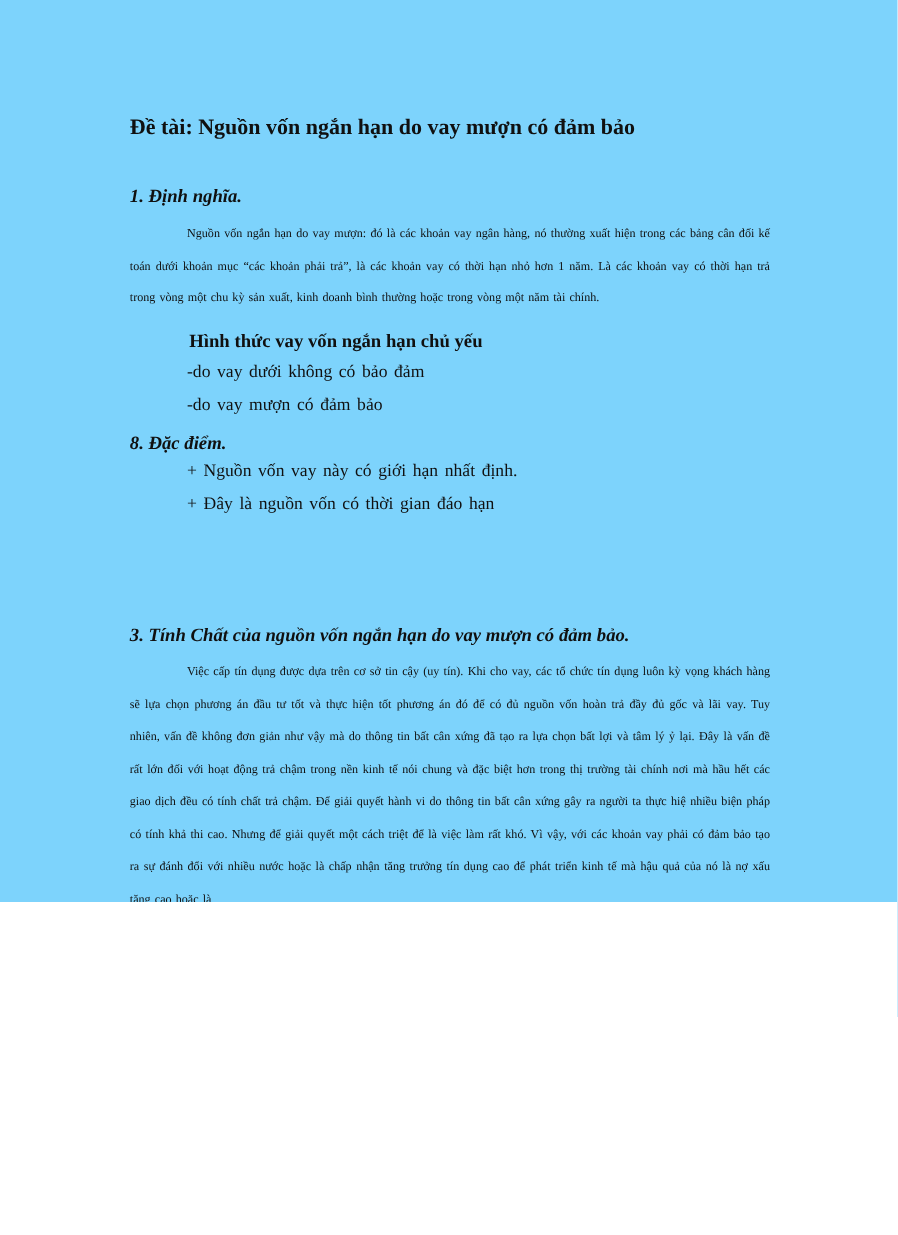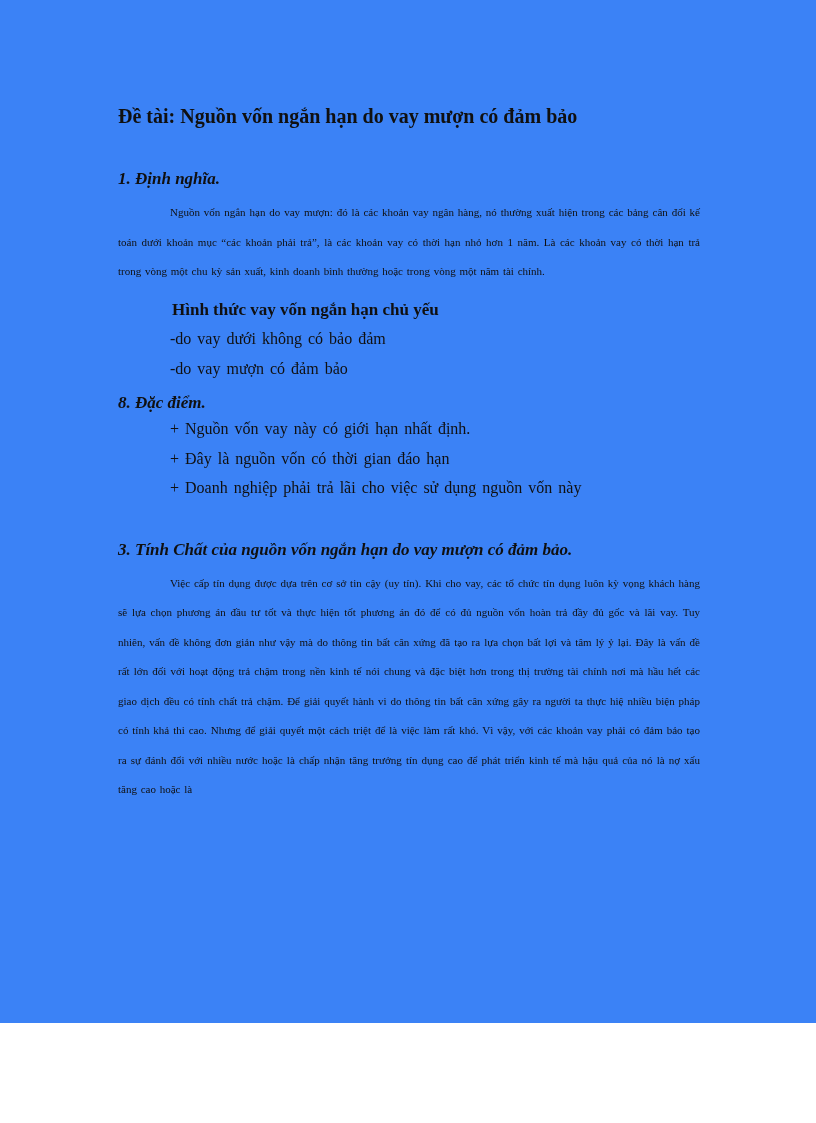--- a/index.html
+++ b/index.html
@@ -3,22 +3,22 @@
 <meta charset="utf-8">
 <style>
   html, body {
     margin: 0;
     padding: 0;
     background: #ffffff;
   }
   .page {
     position: relative;
     width: 816px;
-    height: 1023px;
-    background: #3b82f6;
+    height: 820px;
+    background: #7dd3fc;
     overflow: hidden;
     font-family: "Liberation Serif", "DejaVu Serif", serif;
     color: #101010;
     box-sizing: border-box;
   }
   .content {
     position: absolute;
     left: 118px;
     top: 0;
     width: 582px;
@@ -32,21 +32,21 @@
   }
   .section-heading {
     font-size: 17px;
     line-height: 22px;
     font-weight: bold;
     font-style: italic;
     margin: 0;
   }
   .heading-1 { margin-top: 39px; font-family: Liberation Serif, serif; }
   .heading-2 { margin-top: 9px; }
-  .heading-3 { margin-top: 36px; }
+  .heading-3 { margin-top: 94px; }
   .para {
     margin: 8px 0 0 0;
     font-size: 11px;
     line-height: 29.5px;
     text-align: justify;
     text-indent: 52px;
     word-spacing: 1px;
   }
   .sub-heading {
     margin: 8px 0 0 54px;
@@ -93,21 +93,20 @@
 
     <p class="list-line">-do vay mượn có đảm bảo</p>
 
     <h2 class="section-heading heading-2">8. Đặc điểm.</h2>
 
 
     <p class="list-line">+ Nguồn vốn vay này có giới hạn nhất định.</p>
 
     <p class="list-line">+ Đây là nguồn vốn có thời gian đáo hạn</p>
 
-    <p class="list-line">+ Doanh nghiệp phải trả lãi cho việc sử dụng nguồn vốn này</p>
 
     <h2 class="section-heading heading-3">3. Tính Chất của nguồn vốn ngắn hạn do vay mượn có đảm bảo.</h2>
 
     <p class="para">Việc cấp tín dụng được dựa trên cơ sở tin cậy (uy tín). Khi cho vay, các tổ chức tín dụng luôn kỳ vọng khách hàng sẽ lựa chọn phương án đầu tư tốt và thực hiện tốt phương án đó để có đủ nguồn vốn hoàn trả đầy đủ gốc và lãi vay. Tuy nhiên, vấn đề không đơn giản như vậy mà do thông tin bất cân xứng đã tạo ra lựa chọn bất lợi và tâm lý ỷ lại. Đây là vấn đề rất lớn đối với hoạt động trả chậm trong nền kinh tế nói chung và đặc biệt hơn trong thị trường tài chính nơi mà hầu hết các giao dịch đều có tính chất trả chậm. Để giải quyết hành vi do thông tin bất cân xứng gây ra người ta thực hiệ nhiều biện pháp có tính khả thi cao. Nhưng để giải quyết một cách triệt để là việc làm rất khó. Vì vậy, với các khoản vay phải có đảm bảo tạo ra sự đánh đổi với nhiều nước hoặc là chấp nhận tăng trưởng tín dụng cao để phát triển kinh tế mà hậu quả của nó là nợ xấu tăng cao hoặc là</p>
 
   </div>
 
   <div class="page-break-dots" style="--dot-color: #fbc8ee;"></div>
 </div>
 

